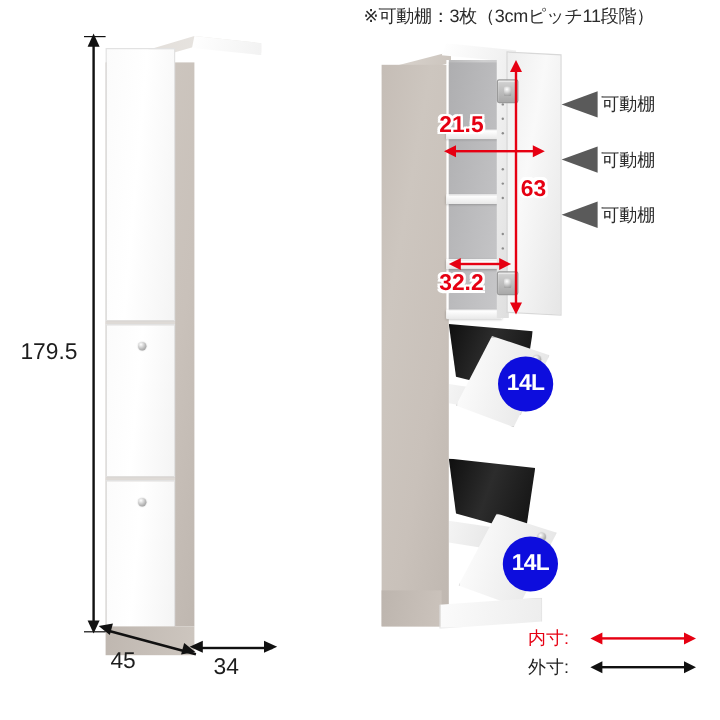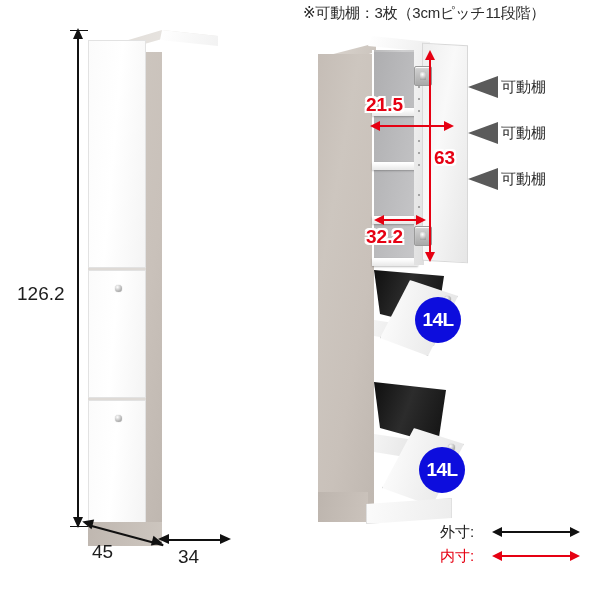--- a/index.html
+++ b/index.html
@@ -224,21 +224,21 @@
     </div>
     <div class="abs lc-bottom"></div>
   </div>
 
   <div class="abs">
     <div class="abs tick" style="left:70px;top:30px;width:18px;height:1.2px;"></div>
     <div class="abs tick" style="left:70px;top:526px;width:18px;height:1.2px;"></div>
     <div class="abs dimline v-line" style="left:77px;top:34px;height:490px;"></div>
     <div class="abs arrow ar-up" style="left:73px;top:28px;"></div>
     <div class="abs arrow ar-down" style="left:73px;top:517px;"></div>
-    <div class="abs dim-text" style="left:17px;top:283px;">126.2</div>
+    <div class="abs dim-text" style="left:17px;top:283px;">179.5</div>
   </div>
 
   <div class="abs">
     <div class="abs dimline" style="left:88px;top:524px;width:78px;height:1.6px;transform:rotate(15deg);transform-origin:left center;"></div>
     <div class="abs arrow ar-left" style="left:82px;top:518px;transform:rotate(15deg);"></div>
     <div class="abs arrow ar-right" style="left:152px;top:537px;transform:rotate(15deg);"></div>
     <div class="abs dim-text" style="left:92px;top:541px;">45</div>
   </div>
 
   <div class="abs">
@@ -335,30 +335,30 @@
     <div class="tri-left"></div>
     <div class="callout-label">可動棚</div>
   </div>
 
   <div class="badge14" style="left:415px;top:297px;">14L</div>
   <div class="badge14" style="left:419px;top:447px;">14L</div>
 
 
   <div class="legend">
     <div class="legend-row">
+      <div class="legend-lab lab-red">内寸:</div>
+      <div class="legend-arrow">
+        <div class="la-line" style="background:#e60012;"></div>
+        <div class="la-l" style="border-right:10px solid #e60012;"></div>
+        <div class="la-r" style="border-left:10px solid #e60012;"></div>
+      </div>
+    </div>
+    <div class="legend-row">
       <div class="legend-lab lab-black">外寸:</div>
       <div class="legend-arrow">
         <div class="la-line" style="background:#111;"></div>
         <div class="la-l" style="border-right:10px solid #111;"></div>
         <div class="la-r" style="border-left:10px solid #111;"></div>
       </div>
     </div>
-    <div class="legend-row">
-      <div class="legend-lab lab-red">内寸:</div>
-      <div class="legend-arrow">
-        <div class="la-line" style="background:#e60012;"></div>
-        <div class="la-l" style="border-right:10px solid #e60012;"></div>
-        <div class="la-r" style="border-left:10px solid #e60012;"></div>
-      </div>
-    </div>
   </div>
 
 </div>
 
 </body></html>

